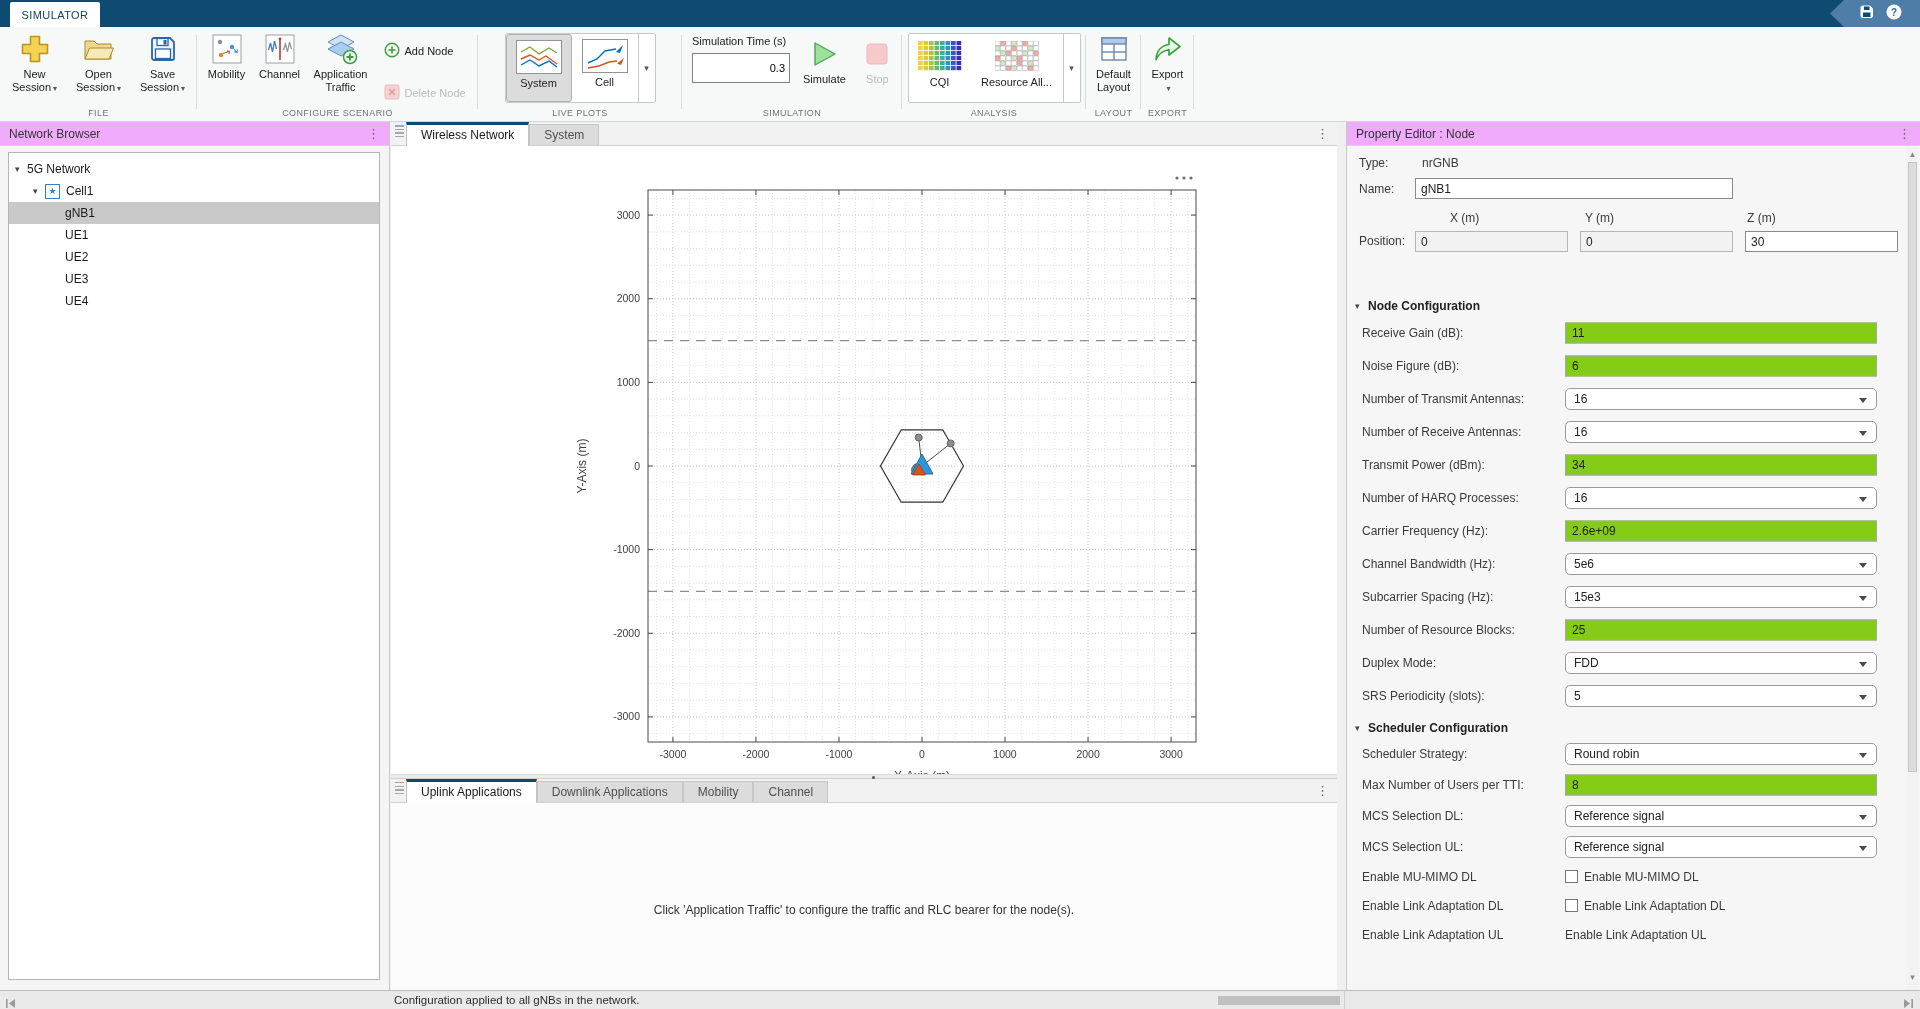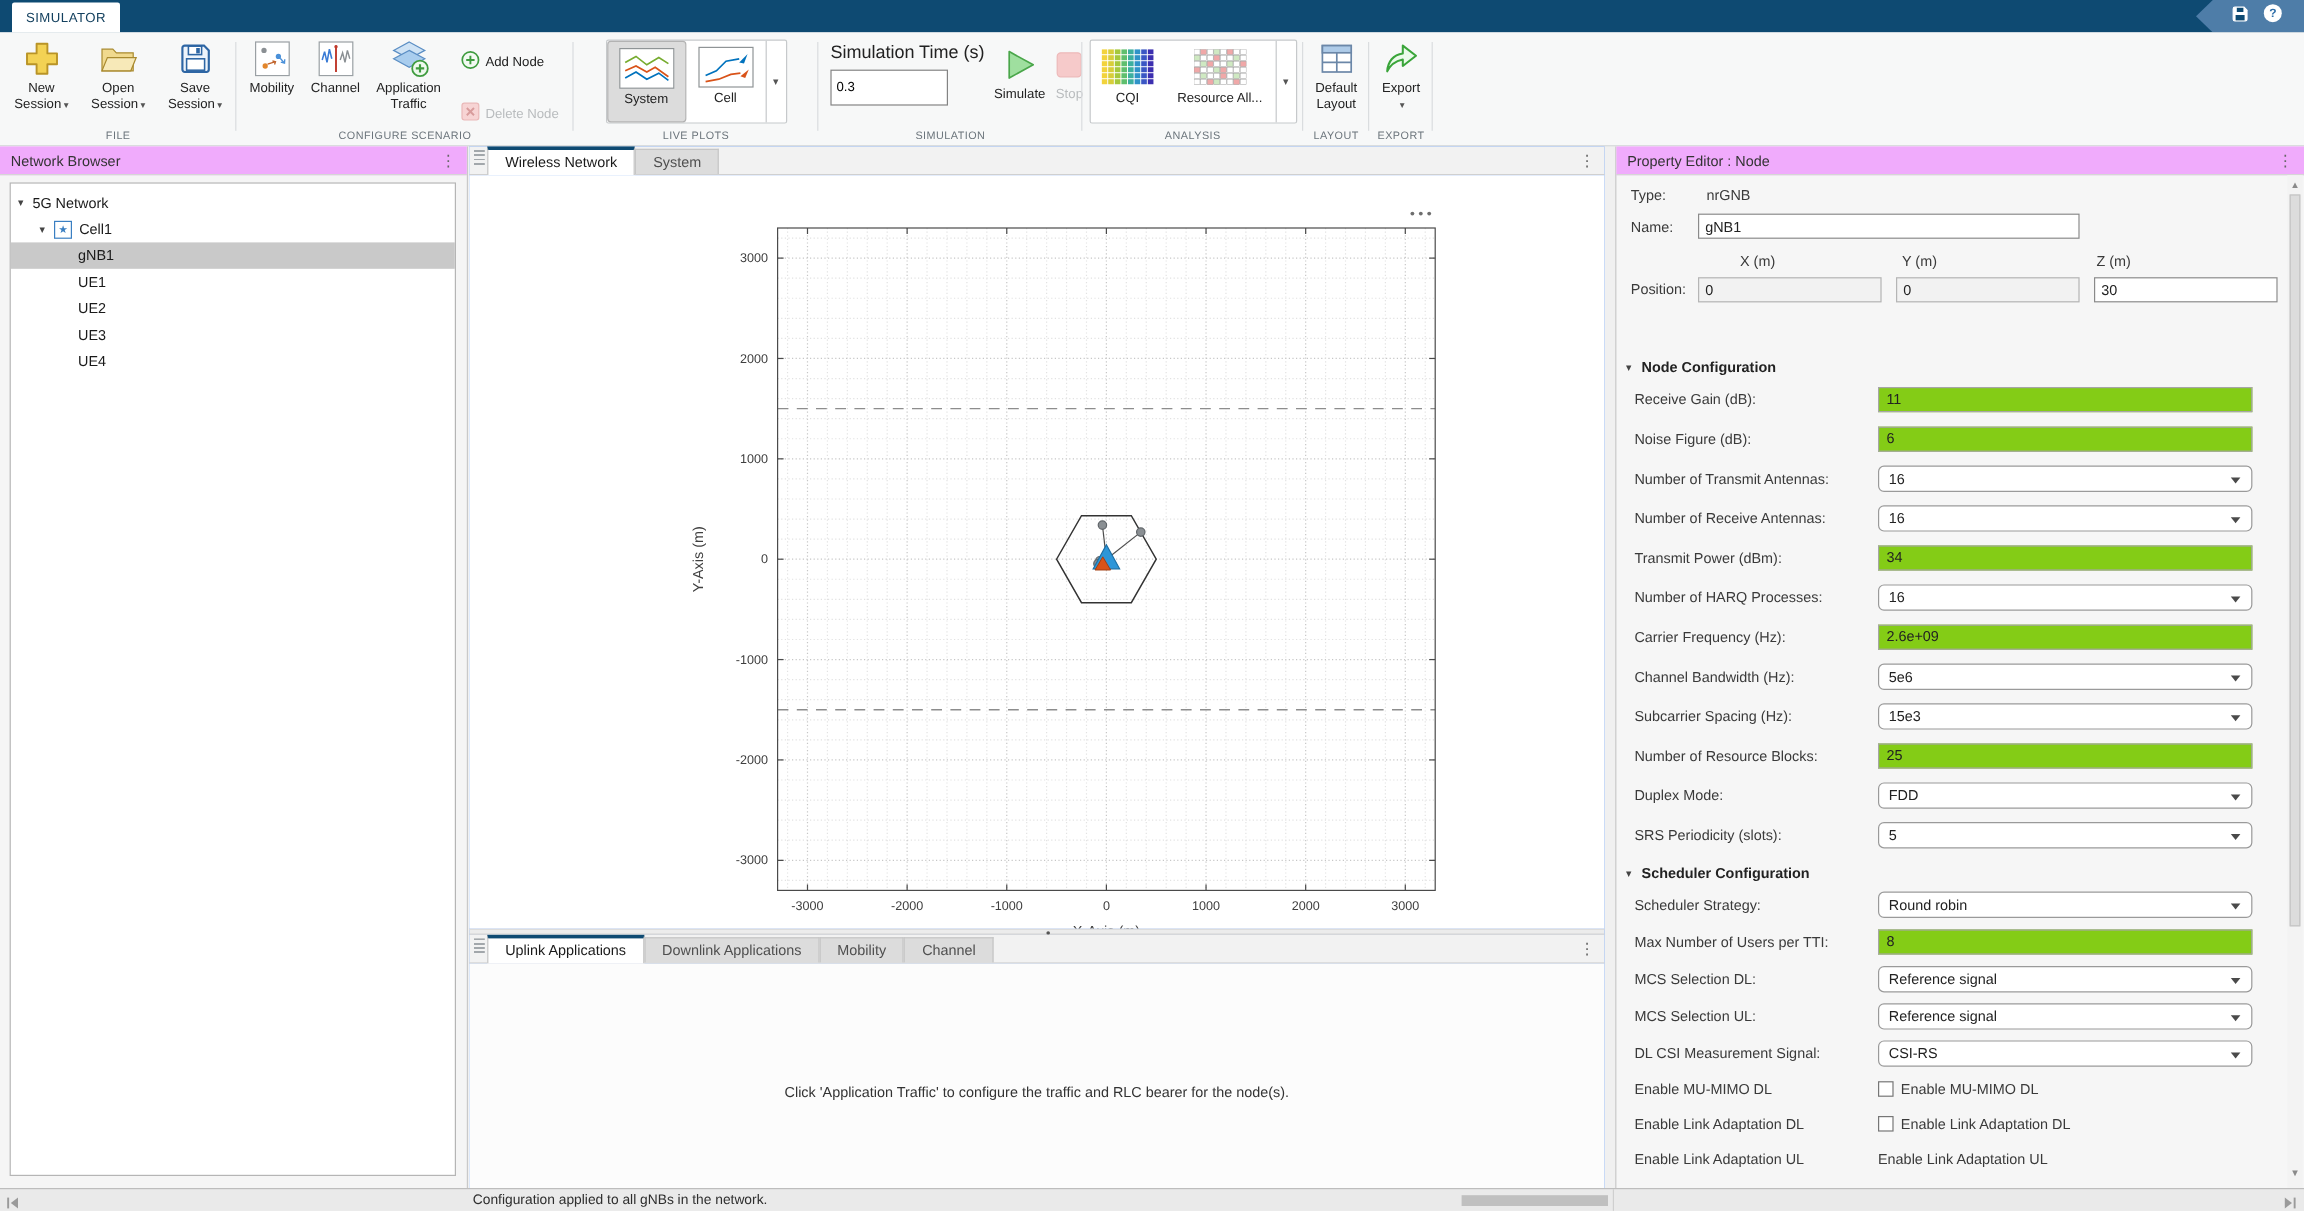--- a/index.html
+++ b/index.html
@@ -33,23 +33,23 @@
   .gallery { display:flex; border:1px solid #c6c9cb; background:#fff; height:70px; margin-top:3px; border-radius:2px; }
   .gal-btn { width:66px; display:flex; flex-direction:column; align-items:center; padding-top:5px;
     font-size:11px; color:#222; border-radius:3px; }
   .gal-btn.sel { background:#dcdcdc; border:1px solid #b3b3b3; }
   .gal-ic { width:46px; height:34px; border:1px solid #8f9496; background:#fff; display:flex;
     align-items:center; justify-content:center; }
   .gal-lbl { margin-top:3px; }
   .gal-dd { width:17px; border-left:1px solid #c6c9cb; display:flex; align-items:center; justify-content:center;
     color:#555; font-size:9px; }
   .simwrap { display:flex; padding:8px 6px 0 10px; gap:8px; }
-  .sim-time-lbl { font-size:15px; color:#222; white-space:nowrap; }
+  .sim-time-lbl { font-size:11px; color:#222; white-space:nowrap; }
   #sim-time-input { width:98px; height:21px; border:1px solid #838383; background:#fff; font-size:11px;
-    padding:14px 4px; margin-top:6px; font-family:inherit; }
+    padding:14px 4px; margin-top:6px; font-family:inherit;text-align:right; }
 
   
   .panel-header { height:24px; background:#f0abfc; border-bottom:1px solid #d6d6d6; display:flex;
     align-items:center; padding:0 9px; font-size:12px; color:#333; }
   .kebab { margin-left:auto; color:#666; font-size:13px; line-height:13px; }
   .grip { width:9px; height:13px; margin:0 2px 4px 4px; align-self:center;
     background:repeating-linear-gradient(#a2a7ab 0 1.5px, transparent 1.5px 3.6px); }
 
   #left-panel { position:absolute; left:0; top:122px; width:390px; height:868px; background:#f5f5f5;
     border-right:1px solid #c9c9c9; }
@@ -711,24 +711,20 @@
           <div class="pctl ti">8</div>
         </div>
         <div class="prow" style="height: 31px;">
           <span class="pl">MCS Selection DL:</span>
           <div class="pctl dd"><span class="ddv">Reference signal</span><span class="dda"></span></div>
         </div>
         <div class="prow" style="height: 31px;">
           <span class="pl">MCS Selection UL:</span>
           <div class="pctl dd"><span class="ddv">Reference signal</span><span class="dda"></span></div>
         </div>
-        <div class="prow" style="height: 31px;">
-          <span class="pl">DL CSI Measurement Signal:</span>
-          <div class="pctl dd"><span class="ddv">CSI-RS</span><span class="dda"></span></div>
-        </div>
         <div class="prow" style="height: 29px;">
           <span class="pl">Enable MU-MIMO DL</span>
           <div class="cbwrap">
             <span class="cb"></span>
             <span class="cbl">Enable MU-MIMO DL</span>
           </div>
         </div>
         <div class="prow" style="height: 29px;">
           <span class="pl">Enable Link Adaptation DL</span>
           <div class="cbwrap">

